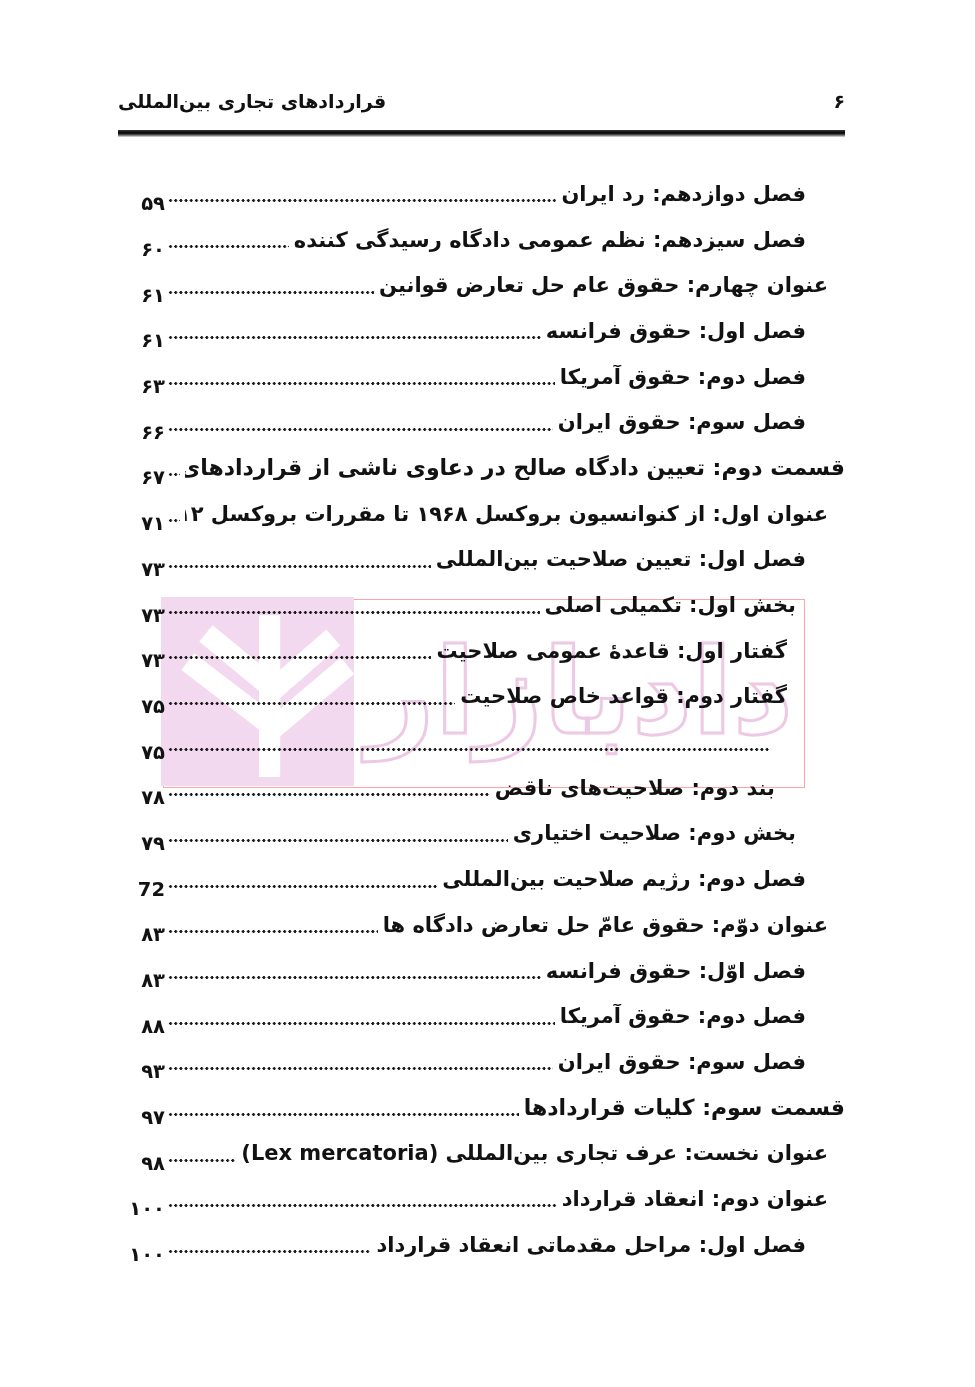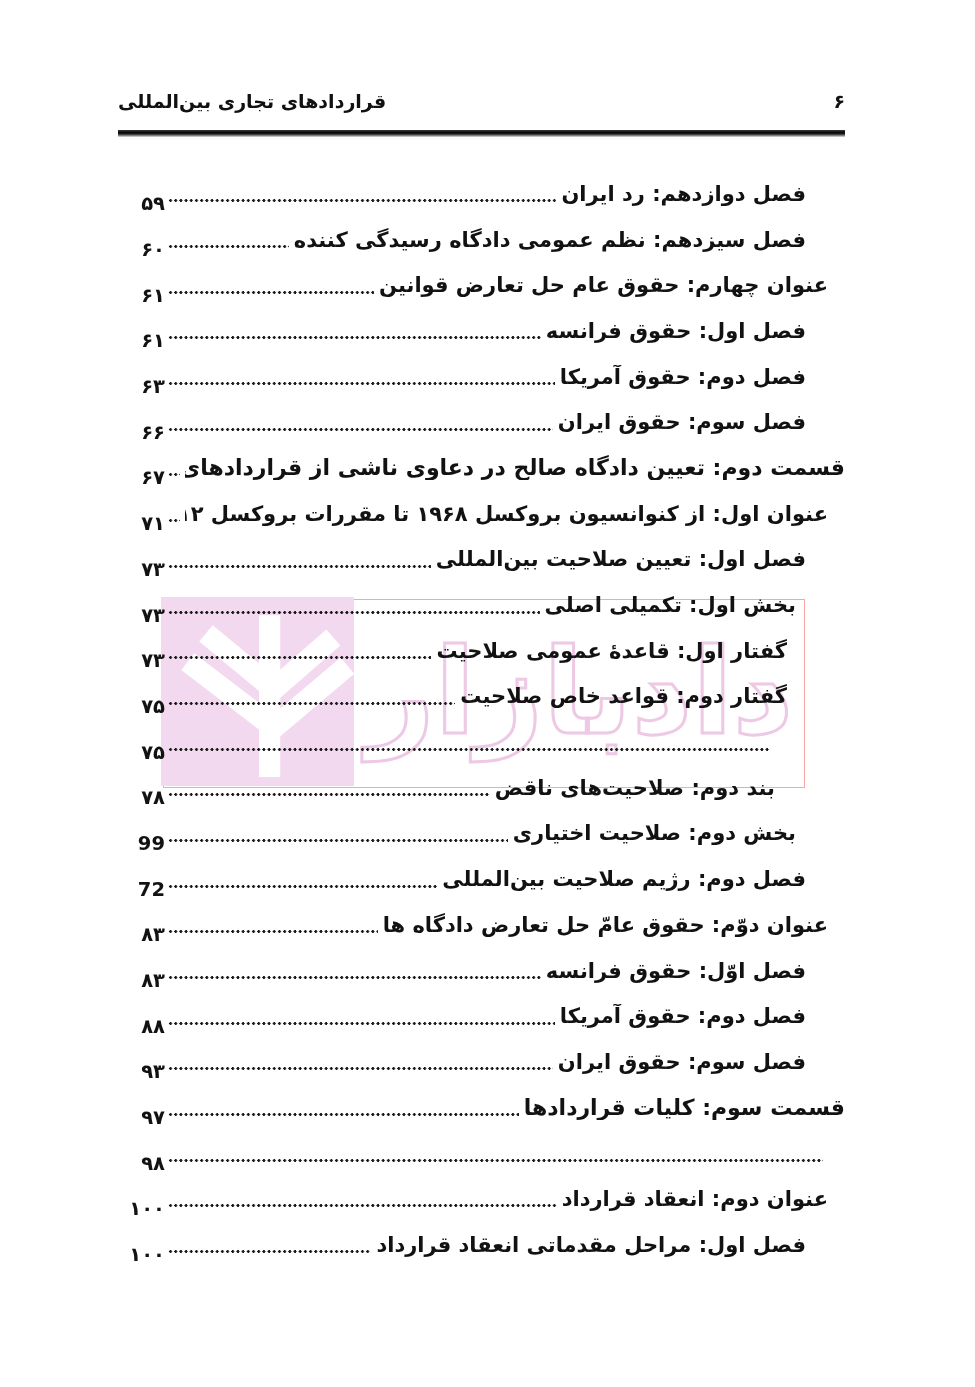--- a/index.html
+++ b/index.html
@@ -158,21 +158,21 @@
           <span class="toc-page">۷۵</span>
         </div>
         <div class="toc-row lvl-clause">
           <span class="toc-title">بند دوم: صلاحیت‌های ناقض</span>
           <span class="toc-leader"></span>
           <span class="toc-page">۷۸</span>
         </div>
         <div class="toc-row lvl-section">
           <span class="toc-title">بخش دوم: صلاحیت اختیاری</span>
           <span class="toc-leader"></span>
-          <span class="toc-page">99</span>
+          <span class="toc-page">۷۹</span>
         </div>
         <div class="toc-row lvl-chapter">
           <span class="toc-title">فصل دوم: رژیم صلاحیت بین‌المللی</span>
           <span class="toc-leader"></span>
           <span class="toc-page">72</span>
         </div>
         <div class="toc-row lvl-title">
           <span class="toc-title">عنوان دوّم: حقوق عامّ حل تعارض دادگاه ها</span>
           <span class="toc-leader"></span>
           <span class="toc-page">۸۳</span>
@@ -191,20 +191,21 @@
           <span class="toc-title">فصل سوم: حقوق ایران</span>
           <span class="toc-leader"></span>
           <span class="toc-page">۹۳</span>
         </div>
         <div class="toc-row lvl-part">
           <span class="toc-title">قسمت سوم: کلیات قراردادها</span>
           <span class="toc-leader"></span>
           <span class="toc-page">۹۷</span>
         </div>
         <div class="toc-row lvl-title">
+          <span class="toc-title">عنوان نخست: عرف تجاری بین‌المللی (Lex mercatoria)</span>
           <span class="toc-leader"></span>
           <span class="toc-page">۹۸</span>
         </div>
         <div class="toc-row lvl-title">
           <span class="toc-title">عنوان دوم: انعقاد قرارداد</span>
           <span class="toc-leader"></span>
           <span class="toc-page">۱۰۰</span>
         </div>
         <div class="toc-row lvl-chapter">
           <span class="toc-title">فصل اول: مراحل مقدماتی انعقاد قرارداد</span>

